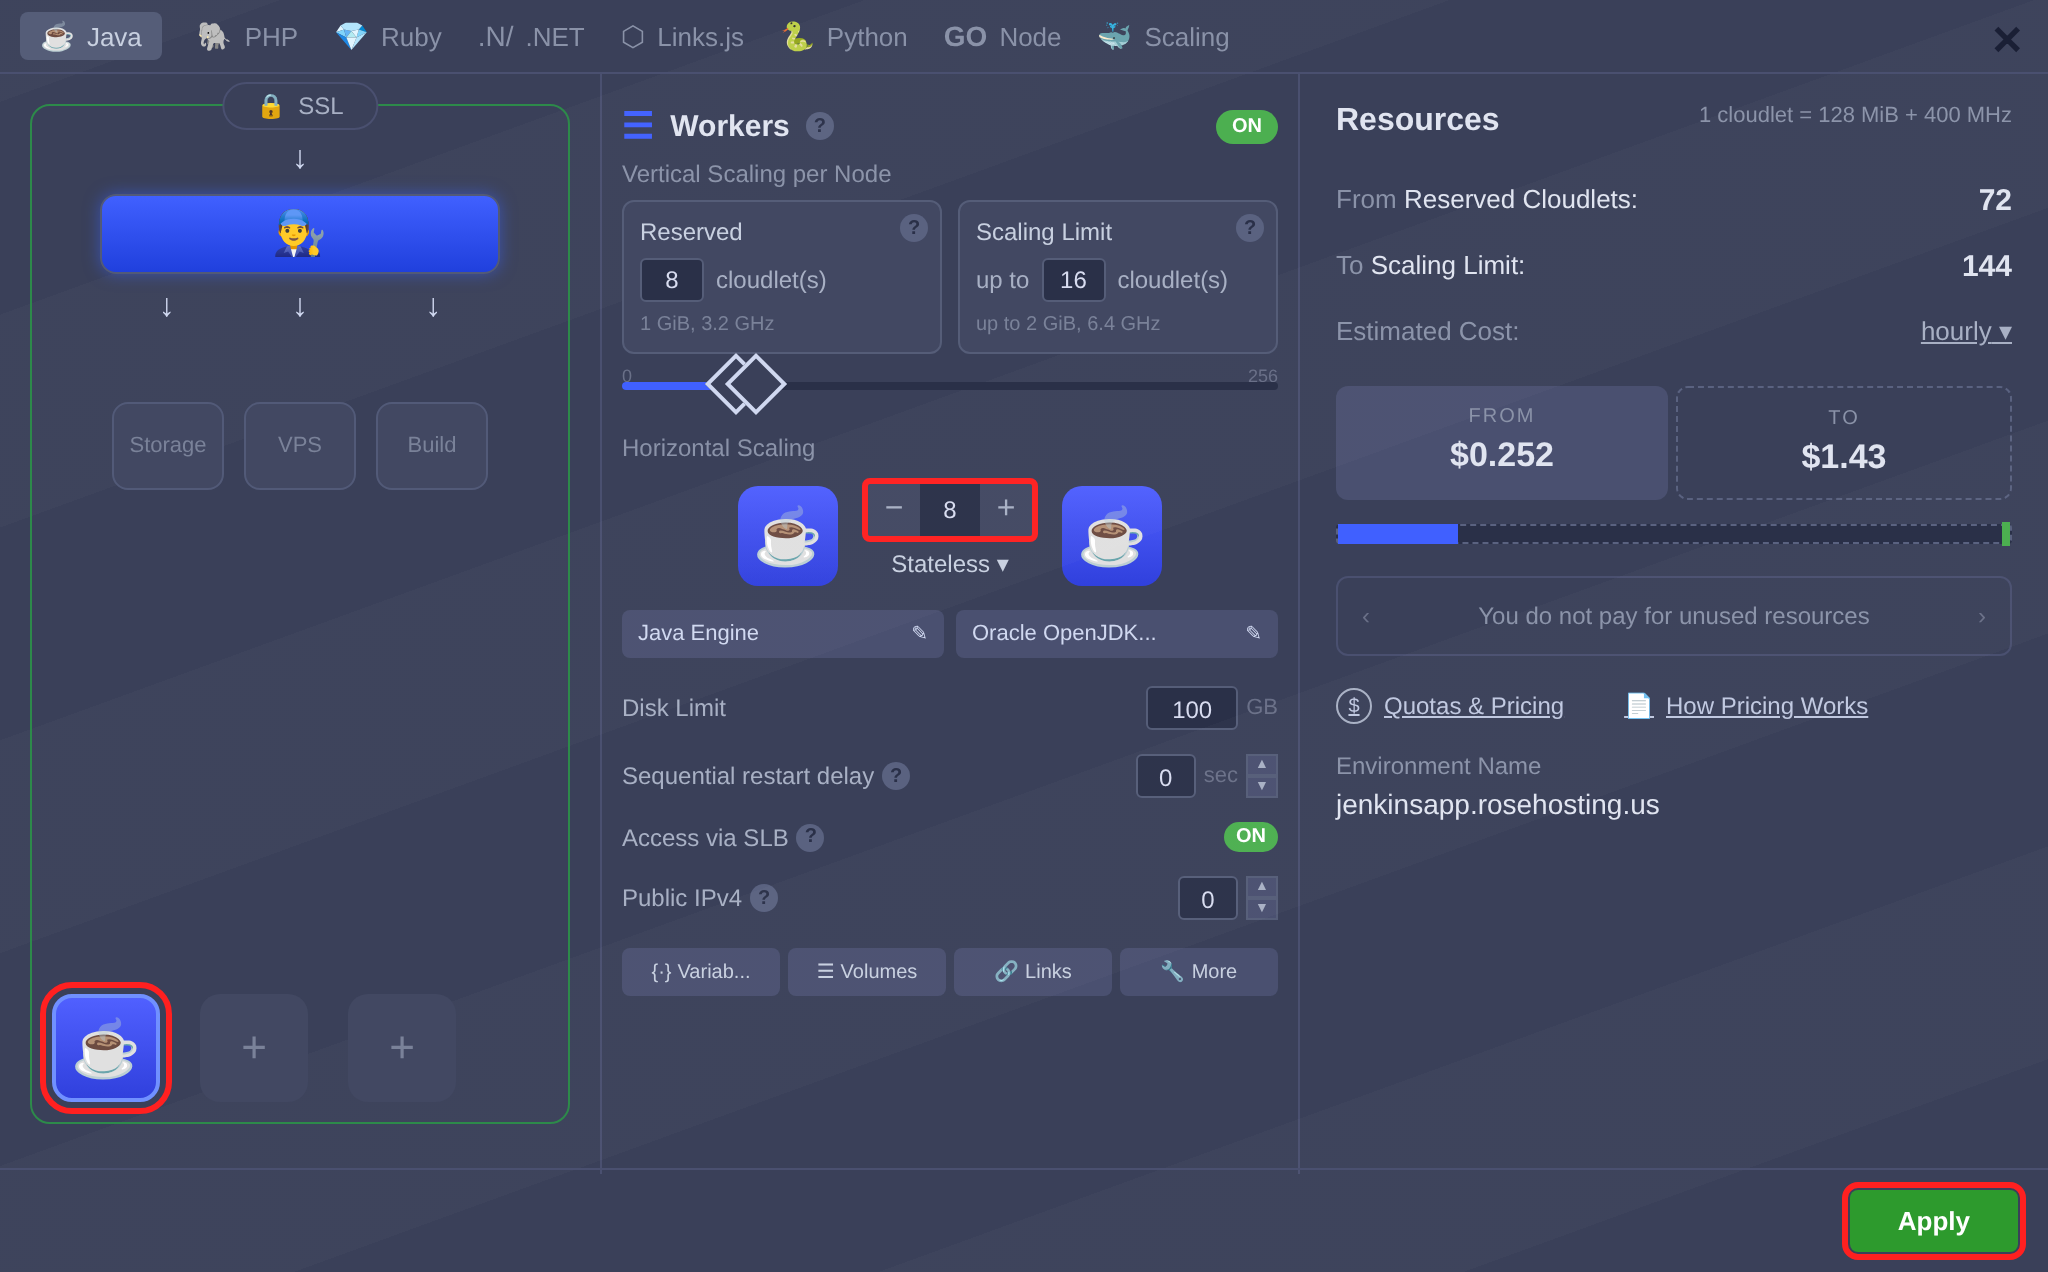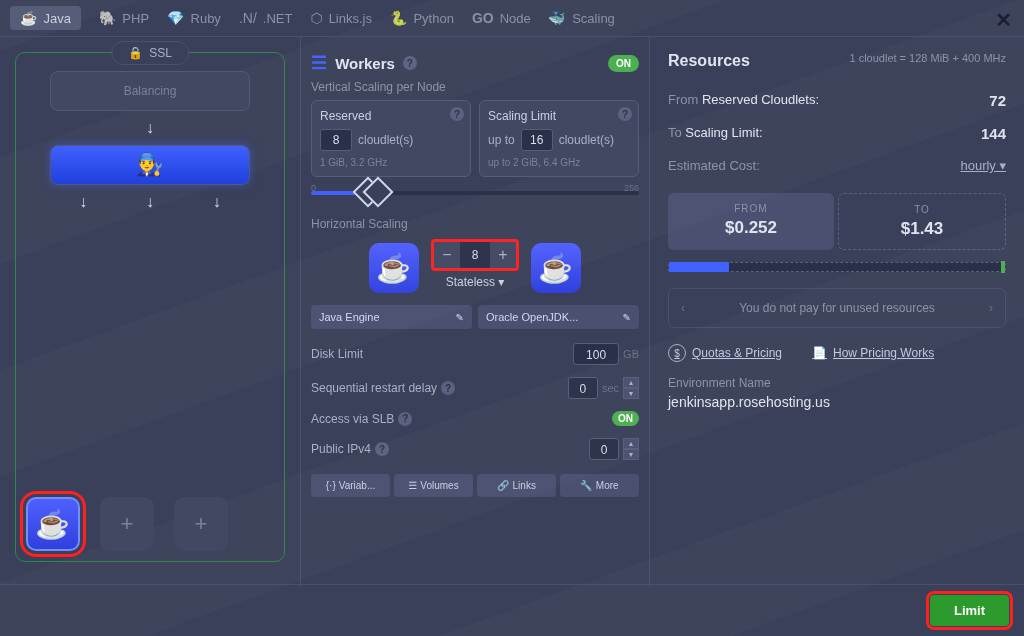--- a/index.html
+++ b/index.html
@@ -164,31 +164,39 @@
 
 <div class="main">
 
   <div class="left-col">
     <div class="ssl-box">
       <div class="ssl-label">
         <span class="lock-icon">🔒</span>
         <span>SSL</span>
       </div>
       <div class="stack">
-        <div class="node-box">
-            <span>Balancing</span>
-          </div>
         <span class="arrow-down">↓</span>
         <div class="node-box node-active">
             <span style="font-size:22px;">👨‍🔧</span>
           </div>
         <div class="arrows-row">
           <span class="arrow-down">↓</span>
           <span class="arrow-down">↓</span>
           <span class="arrow-down">↓</span>
+        </div>
+        <div class="row3" style="margin-top:30px;">
+          <div class="tile">
+              <span>Storage</span>
+            </div>
+          <div class="tile">
+              <span>VPS</span>
+            </div>
+          <div class="tile">
+              <span>Build</span>
+            </div>
         </div>
       </div>
       <div class="bottom-tiles">
         <div class="engine-tile selected">
             <span class="java-cup">☕</span>
           </div>
         <div class="add-tile">
             <span>+</span>
           </div>
         <div class="add-tile">
@@ -375,14 +383,14 @@
           <span>How Pricing Works</span>
         </span>
     </div>
 
     <div class="env-label">Environment Name</div>
     <div class="env-val">jenkinsapp.rosehosting.us</div>
   </div>
 </div>
 
 <div class="footer">
-  <button class="btn btn-apply">Limit</button>
+  <button class="btn btn-apply">Apply</button>
 </div>
 
 </body></html>

